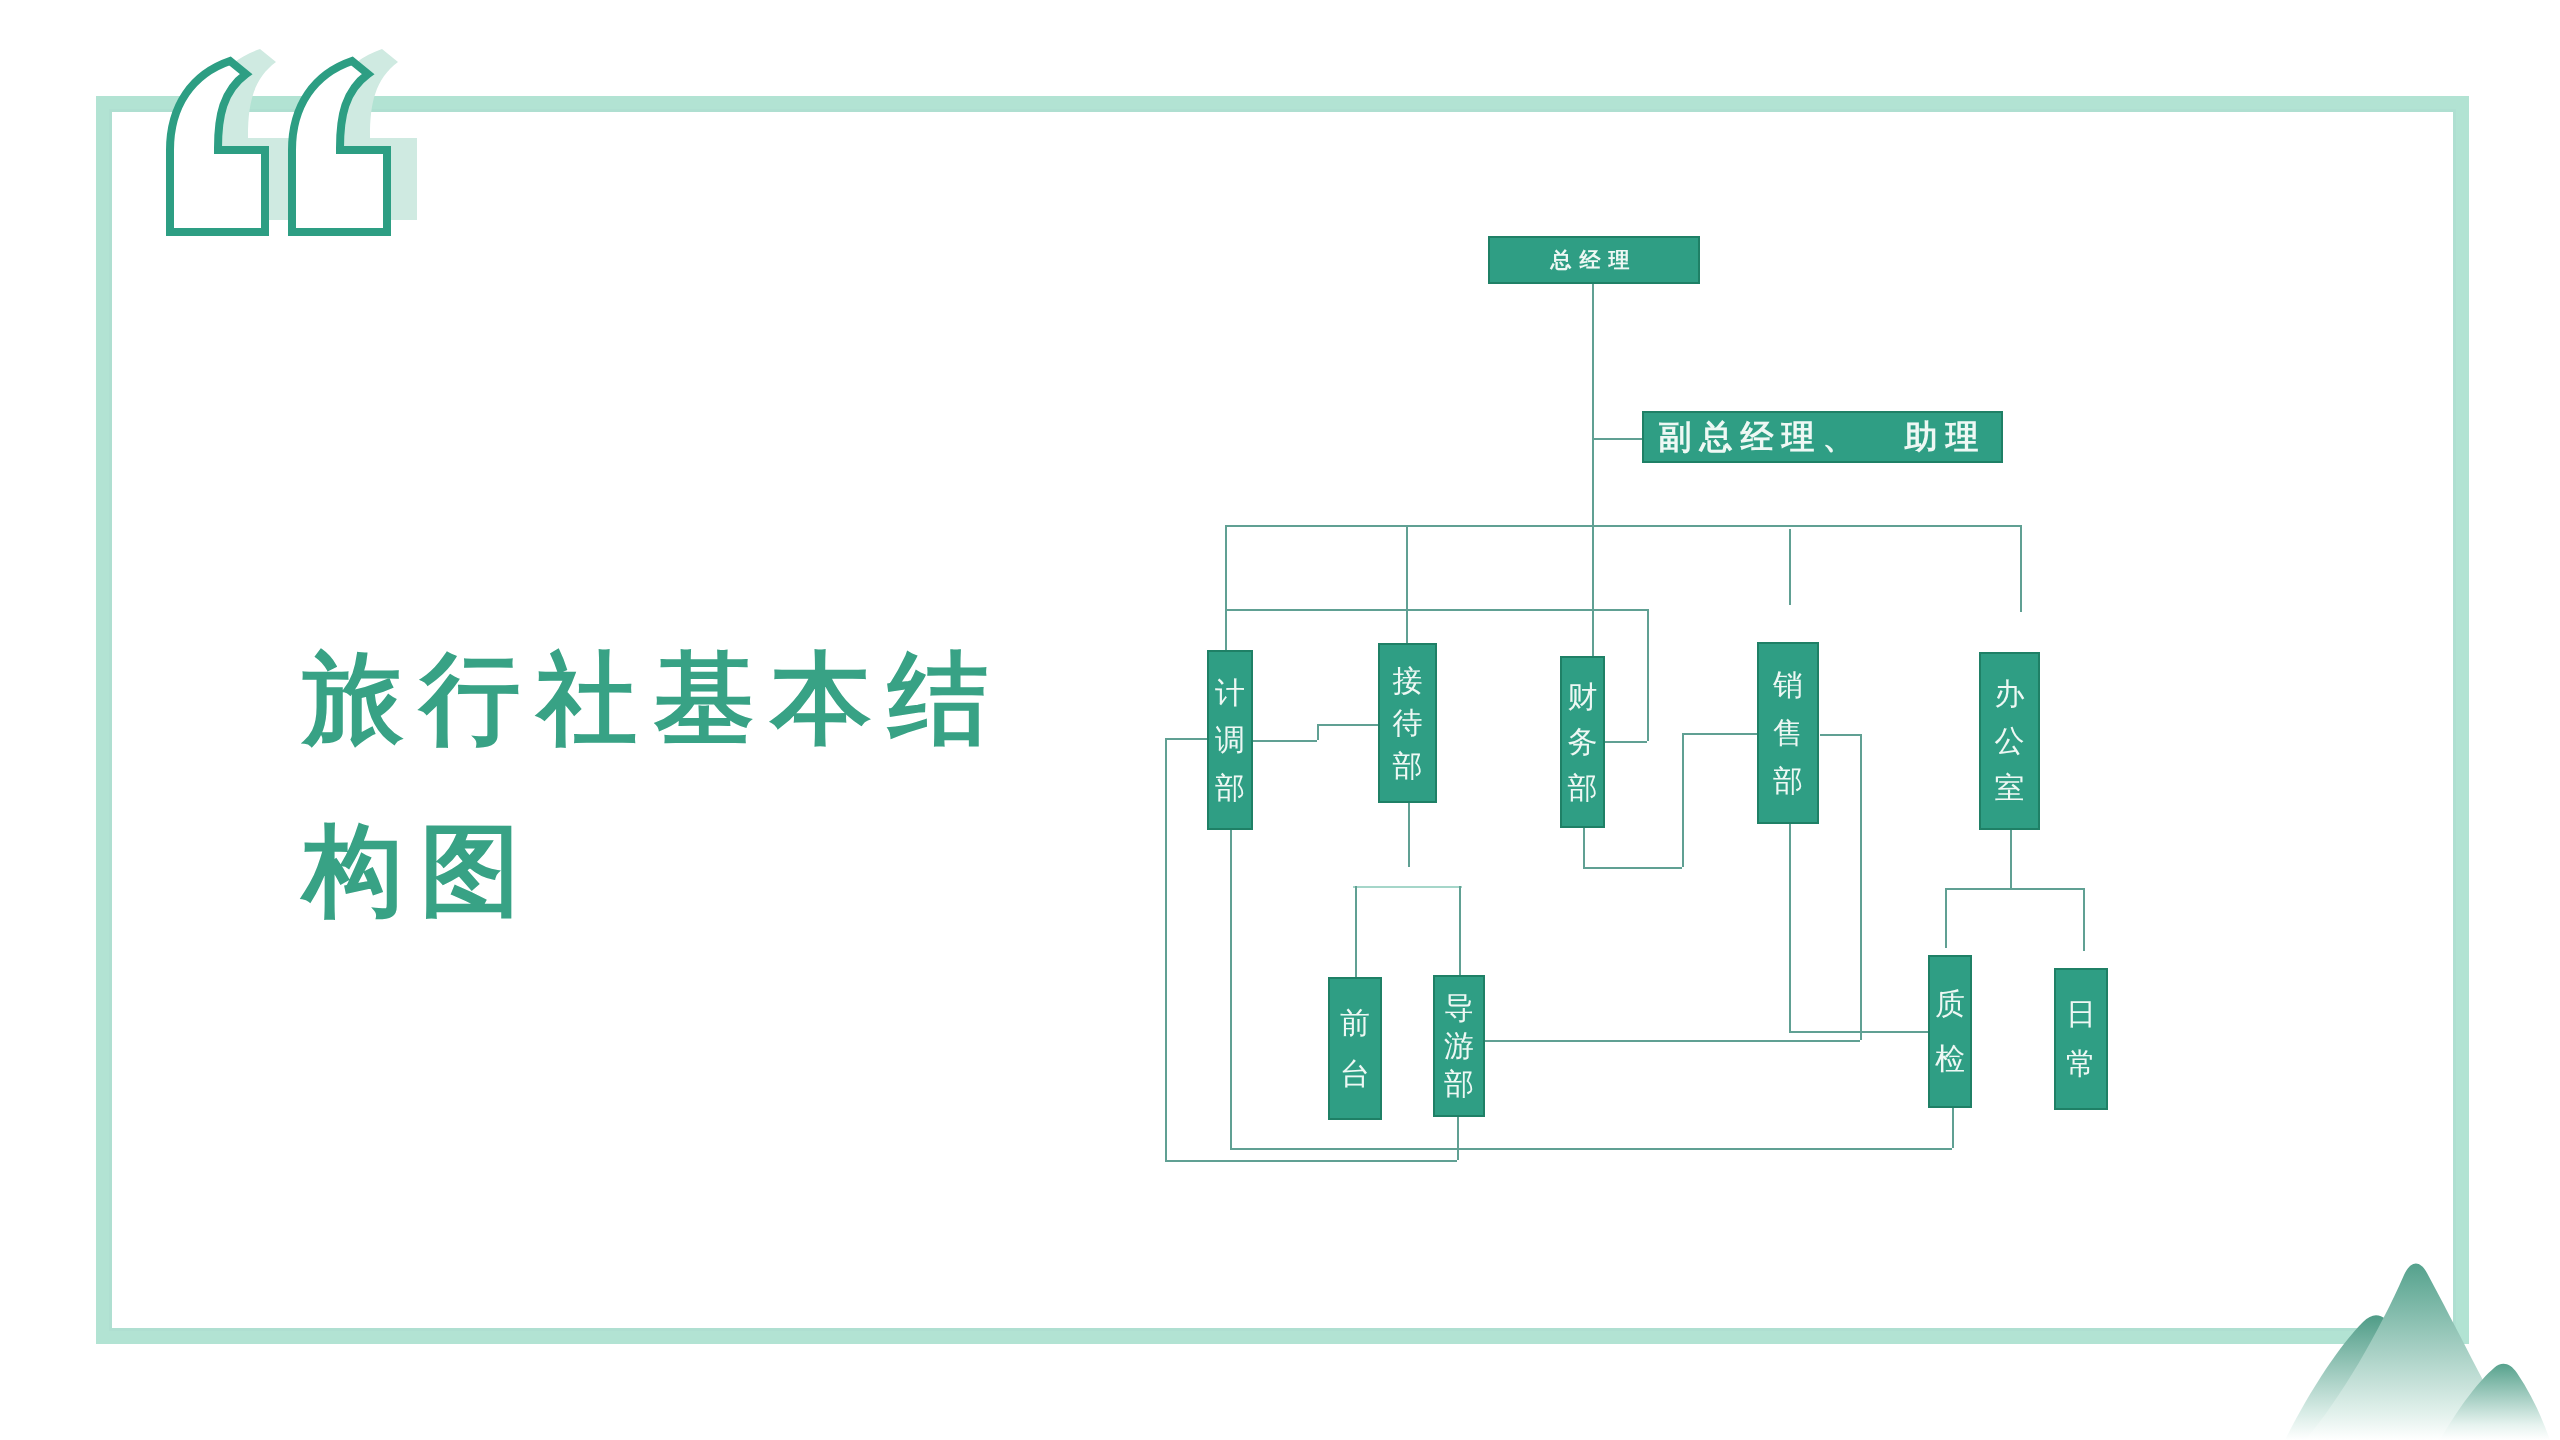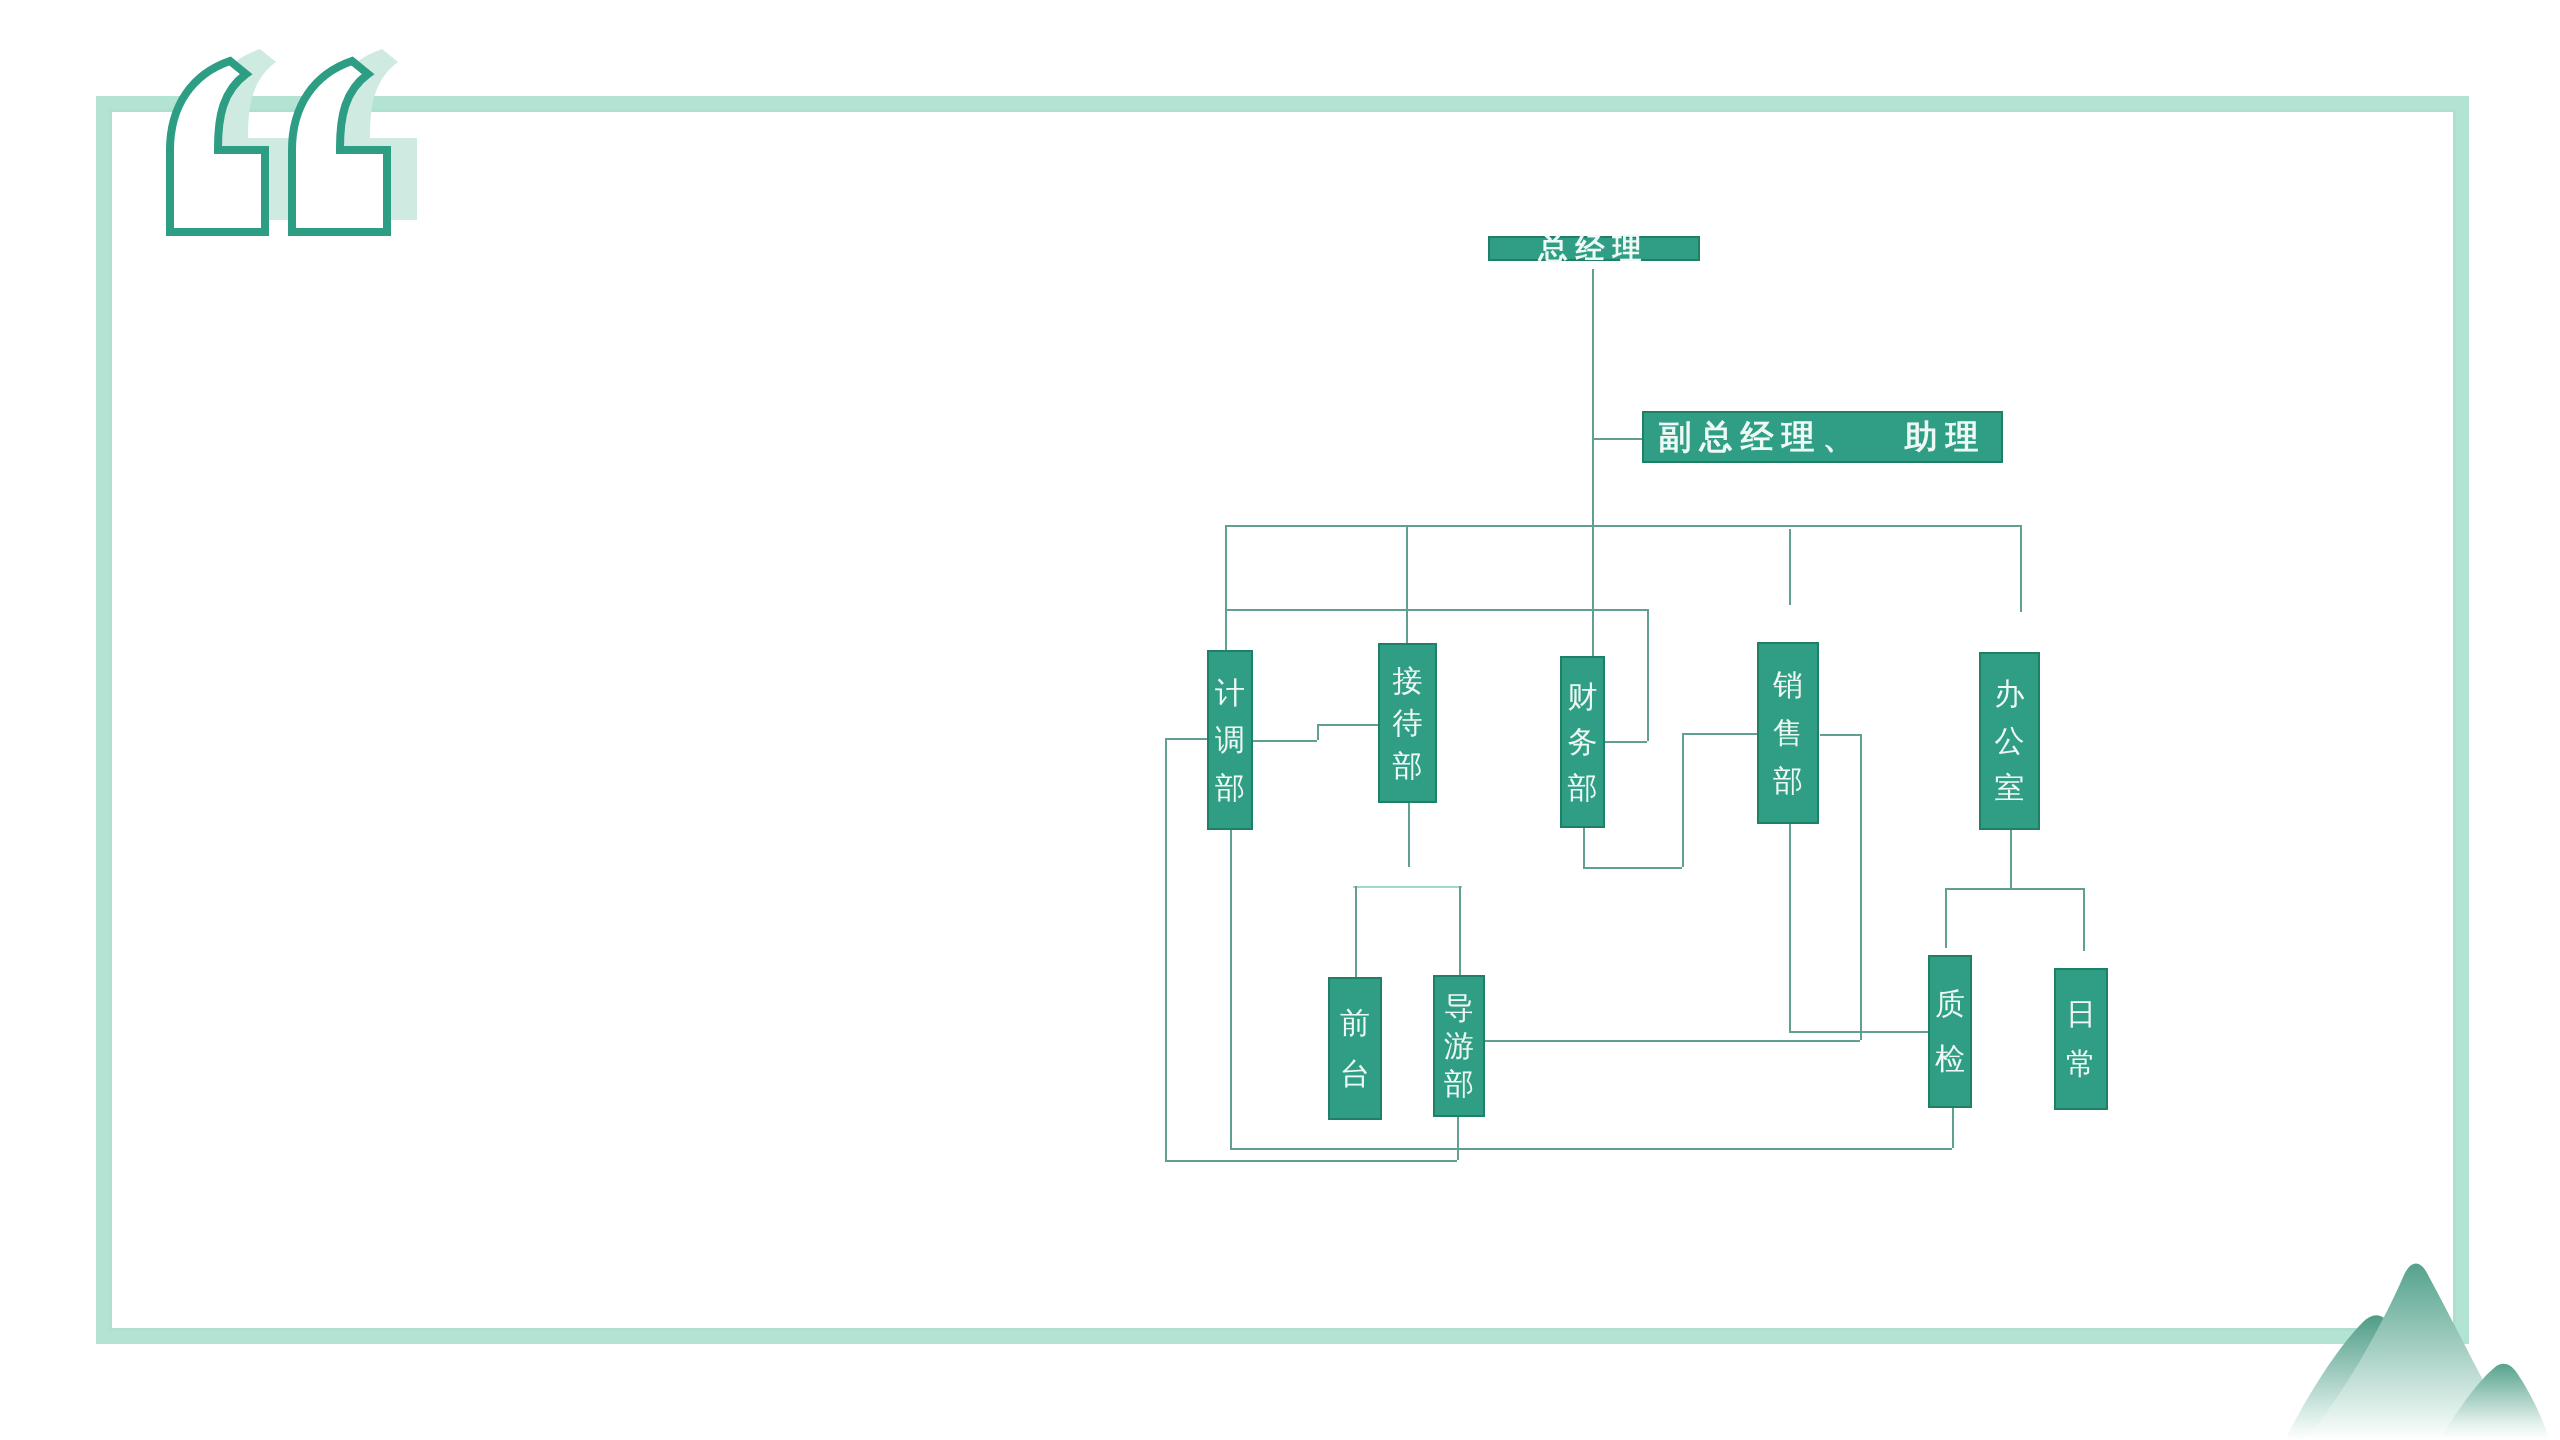--- a/index.html
+++ b/index.html
@@ -49,20 +49,24 @@
     <g fill="#cfeae1">
       <path transform="translate(42,2)" d="M 0 172 L 0 90 C 0 46 22 14 60 1 L 76 14 C 53 31 48 56 48 88 L 48 90 L 95 90 L 95 172 Z"></path>
       <path transform="translate(164,2)" d="M 0 172 L 0 90 C 0 46 22 14 60 1 L 76 14 C 53 31 48 56 48 88 L 48 90 L 95 90 L 95 172 Z"></path>
     </g>
     <g fill="#ffffff" stroke="#2d9e83" stroke-width="8">
       <path transform="translate(12,14)" d="M 0 172 L 0 90 C 0 46 22 14 60 1 L 76 14 C 53 31 48 56 48 88 L 48 90 L 95 90 L 95 172 Z"></path>
       <path transform="translate(134,14)" d="M 0 172 L 0 90 C 0 46 22 14 60 1 L 76 14 C 53 31 48 56 48 88 L 48 90 L 95 90 L 95 172 Z"></path>
     </g>
   </svg>
 
+  <div class="title">
+    <div>旅行社基本结</div>
+    <div>构图</div>
+  </div>
 
   <div style="position:absolute;left:0;top:0;width:2560px;height:1440px;">
       <div class="edge" style="left: 1592px; top: 269px; width: 2px; height: 387px;"></div>
       <div class="edge" style="left: 1592px; top: 438px; width: 50px; height: 2px;"></div>
       <div class="edge" style="left: 1225px; top: 525px; width: 795px; height: 2px;"></div>
       <div class="edge" style="left: 1225px; top: 525px; width: 2px; height: 125px;"></div>
       <div class="edge" style="left: 1406px; top: 525px; width: 2px; height: 118px;"></div>
       <div class="edge" style="left: 1789px; top: 529px; width: 2px; height: 76px;"></div>
       <div class="edge" style="left: 2020px; top: 525px; width: 2px; height: 87px;"></div>
       <div class="edge" style="left: 1225px; top: 609px; width: 422px; height: 2px;"></div>
@@ -88,21 +92,21 @@
       <div class="edge" style="left: 1459px; top: 886px; width: 2px; height: 89px;"></div>
       <div class="edge" style="left: 1789px; top: 823px; width: 2px; height: 208px;"></div>
       <div class="edge" style="left: 1789px; top: 1031px; width: 139px; height: 2px;"></div>
       <div class="edge" style="left: 1485px; top: 1040px; width: 375px; height: 2px;"></div>
       <div class="edge" style="left: 1860px; top: 734px; width: 2px; height: 306px;"></div>
       <div class="edge" style="left: 1820px; top: 734px; width: 40px; height: 2px;"></div>
       <div class="edge" style="left: 2010px; top: 830px; width: 2px; height: 58px;"></div>
       <div class="edge" style="left: 1945px; top: 888px; width: 138px; height: 2px;"></div>
       <div class="edge" style="left: 1945px; top: 888px; width: 2px; height: 60px;"></div>
       <div class="edge" style="left: 2083px; top: 888px; width: 2px; height: 63px;"></div>
-      <div class="node h" style="left: 1488px; top: 236px; width: 212px; height: 25px; font-size: 29px; justify-content: center;"><span>总经理</span></div>
+      <div class="node h" style="left: 1488px; top: 236px; width: 212px; height: 48px; font-size: 21px; justify-content: center;"><span>总经理</span></div>
       <div class="node h" style="left: 1642px; top: 411px; width: 361px; height: 52px; font-size: 33px; font-family: Liberation Mono, monospace;"><span>副总经理、　助理</span></div>
       <div class="node v" style="left: 1207px; top: 650px; width: 46px; height: 180px; font-size: 30px;">
         <span>计</span>
         <span>调</span>
         <span>部</span>
       </div>
       <div class="node v" style="left: 1378px; top: 643px; width: 59px; height: 160px; font-size: 30px;">
         <span>接</span>
         <span>待</span>
         <span>部</span>

